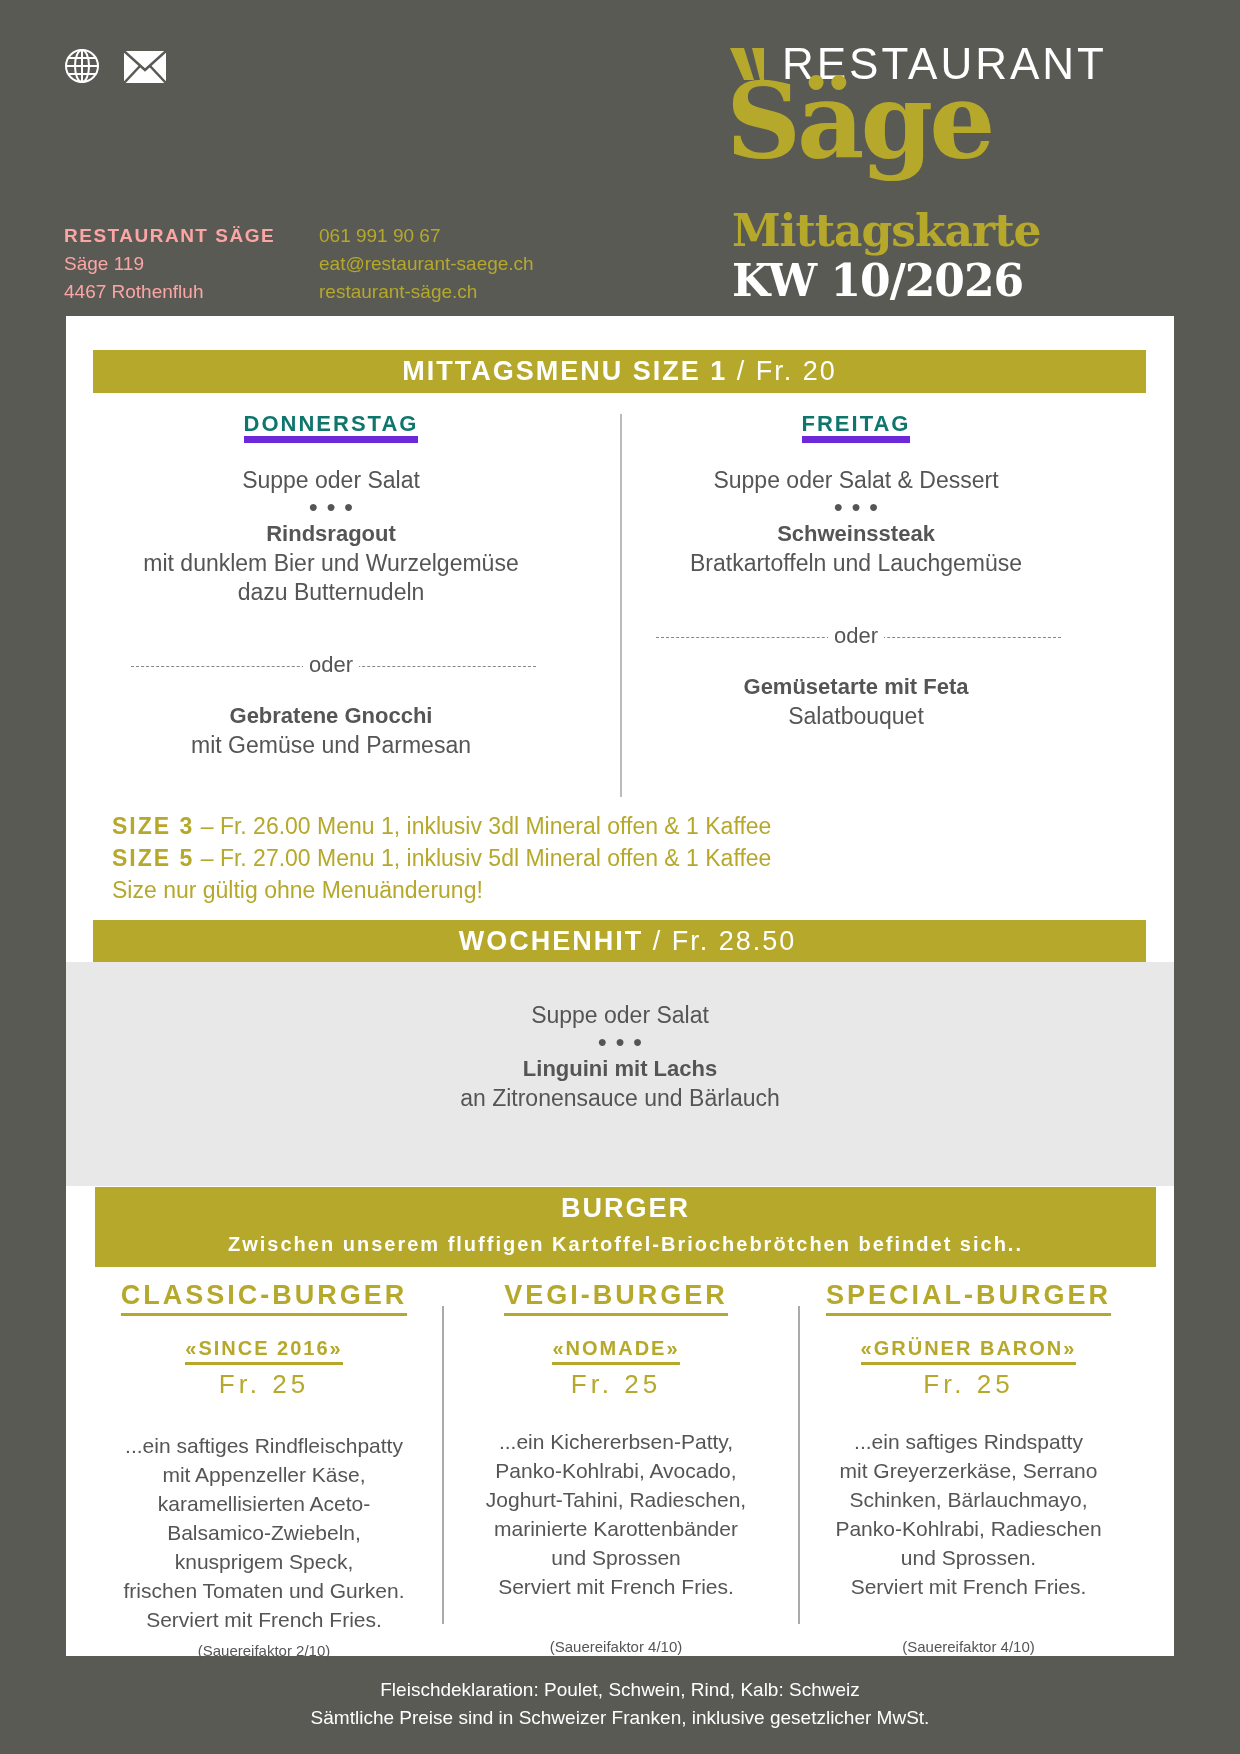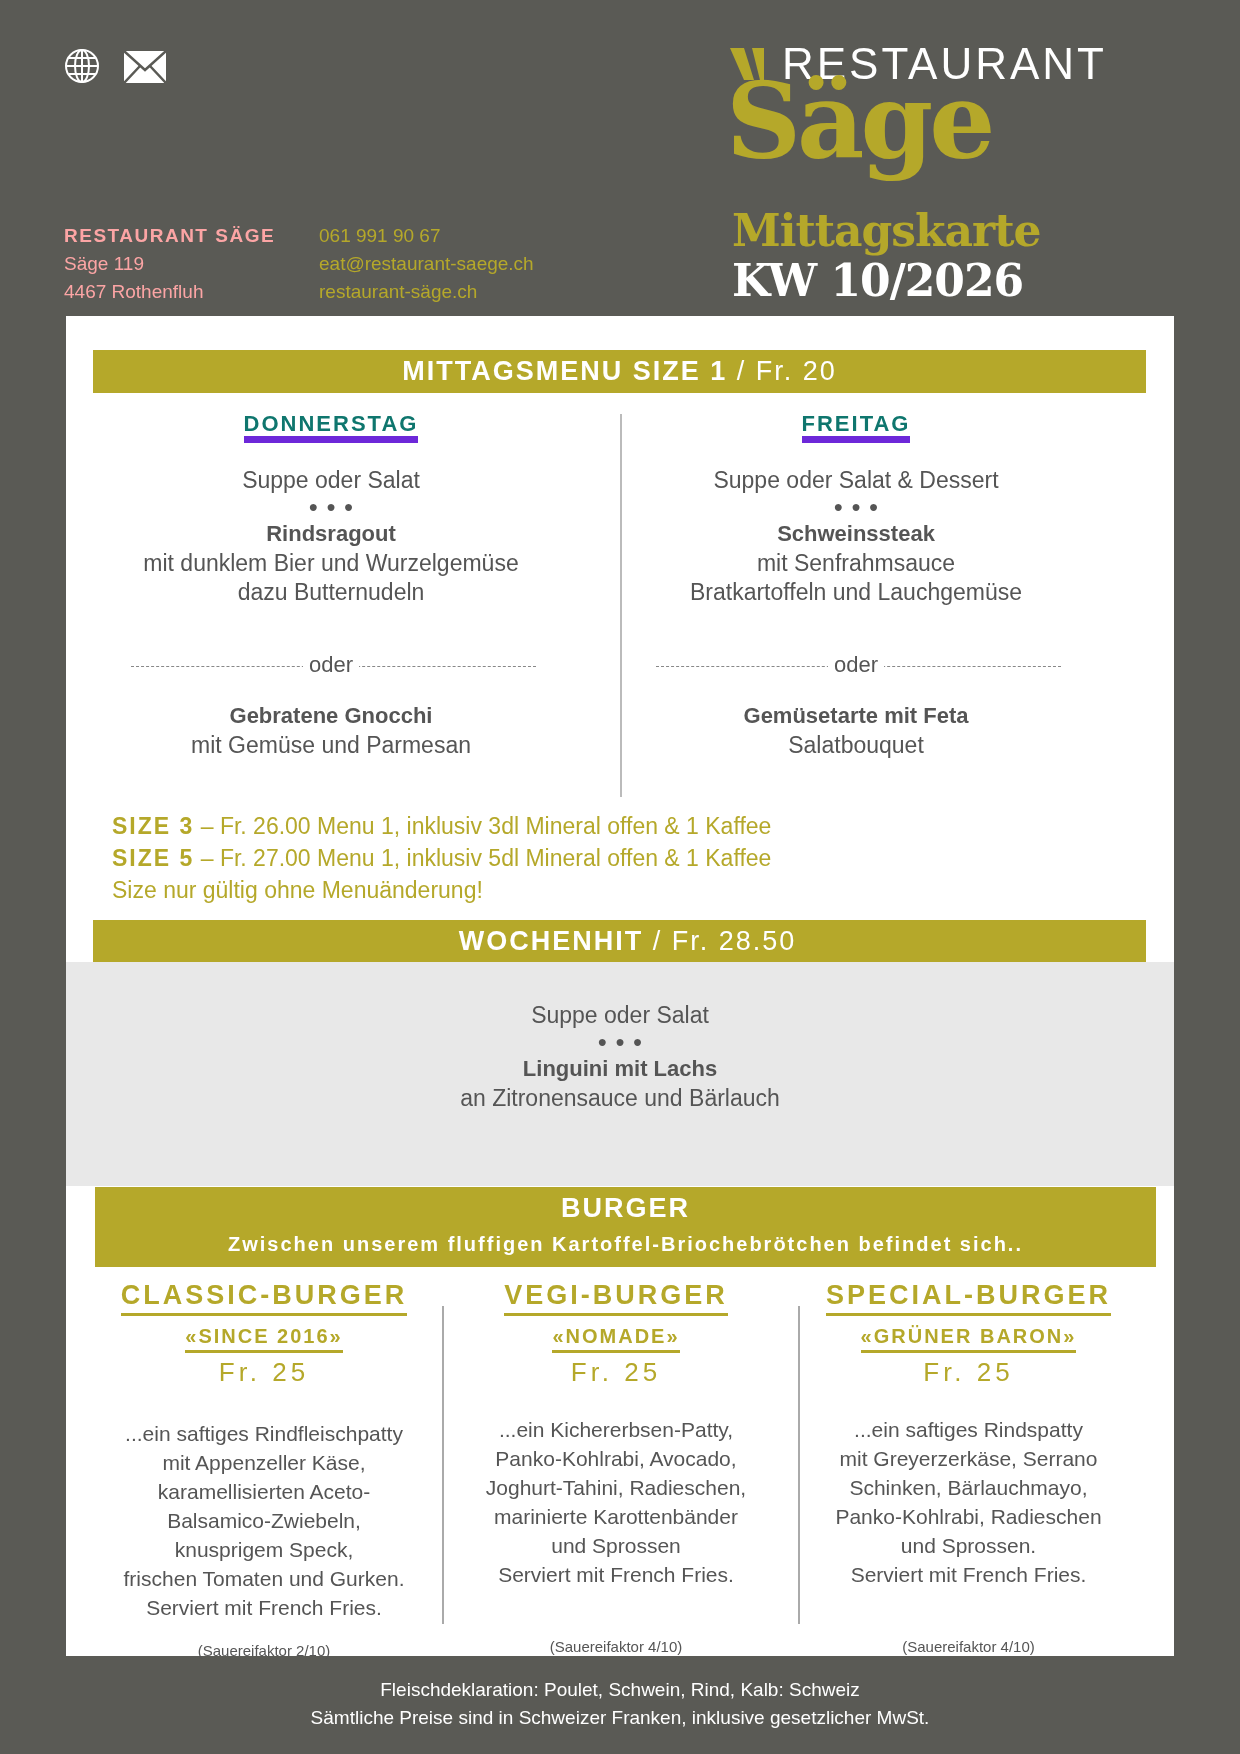--- a/index.html
+++ b/index.html
@@ -58,21 +58,21 @@
 
   .bar-burger { left: 29px; top: 871px; width: 1061px; height: 80px; }
   .bar-burger .t1 { font-weight: bold; font-size: 27px; letter-spacing: 2px; line-height: 30px; margin-top: 6px; }
   .bar-burger .t2 { font-weight: bold; font-size: 20px; letter-spacing: 2px; line-height: 30px; margin-top: 6px; }
 
   .burger { position: absolute; top: 963px; text-align: center; }
   .b1 { left: 38px; width: 320px; }
   .b2 { left: 390px; width: 320px; }
   .b3 { left: 740px; width: 325px; }
   .bname { display: inline-block; color: #b5a82a; font-weight: bold; font-size: 27px; letter-spacing: 3px; line-height: 32px; padding-bottom: 2px; border-bottom: 3px solid #b5a82a; }
-  .bsub { display: inline-block; margin-top: 8px; color: #b5a82a; font-weight: bold; font-size: 20px; letter-spacing: 2px; line-height: 24px; padding-bottom: 2px; border-bottom: 3px solid #b5a82a; }
+  .bsub { display: inline-block; margin-top: 20px; color: #b5a82a; font-weight: bold; font-size: 20px; letter-spacing: 2px; line-height: 24px; padding-bottom: 2px; border-bottom: 3px solid #b5a82a; }
   .bprice { color: #b5a82a; font-size: 26px; letter-spacing: 4px; line-height: 34px; margin-top: 2px; }
   .bdesc { margin-top: 30px; font-size: 21px; line-height: 29px; color: #555; }
   .bnote { position: absolute; left: 0; width: 100%; font-size: 15px; color: #555; }
 
   .bdiv { position: absolute; top: 990px; width: 2px; height: 318px; background: #aaa; }
 
   .footer { left: 0; top: 1676px; width: 1240px; text-align: center; color: #fff; font-size: 19px; line-height: 28px; }
 </style>
 </head>
 <body>
@@ -138,21 +138,20 @@
     <div class="desc">mit Gemüse und Parmesan</div>
   </div>
 
   <div class="vdiv"></div>
 
   <div class="col col-right">
     <div class="day">FREITAG</div>
     <div class="starter">Suppe oder Salat &amp; Dessert</div>
     <div class="dots">●●●</div>
     <div class="dish">Schweinssteak</div>
-    <div class="desc">mit Senfrahmsauce</div>
     <div class="desc">Bratkartoffeln und Lauchgemüse</div>
     <div class="oder">
       <div class="line" style="left:5px;width:405px;"></div>
       <span class="lbl">oder</span>
     </div>
     <div class="dish alt">Gemüsetarte mit Feta</div>
     <div class="desc">Salatbouquet</div>
   </div>
 
   <div class="sizes">

